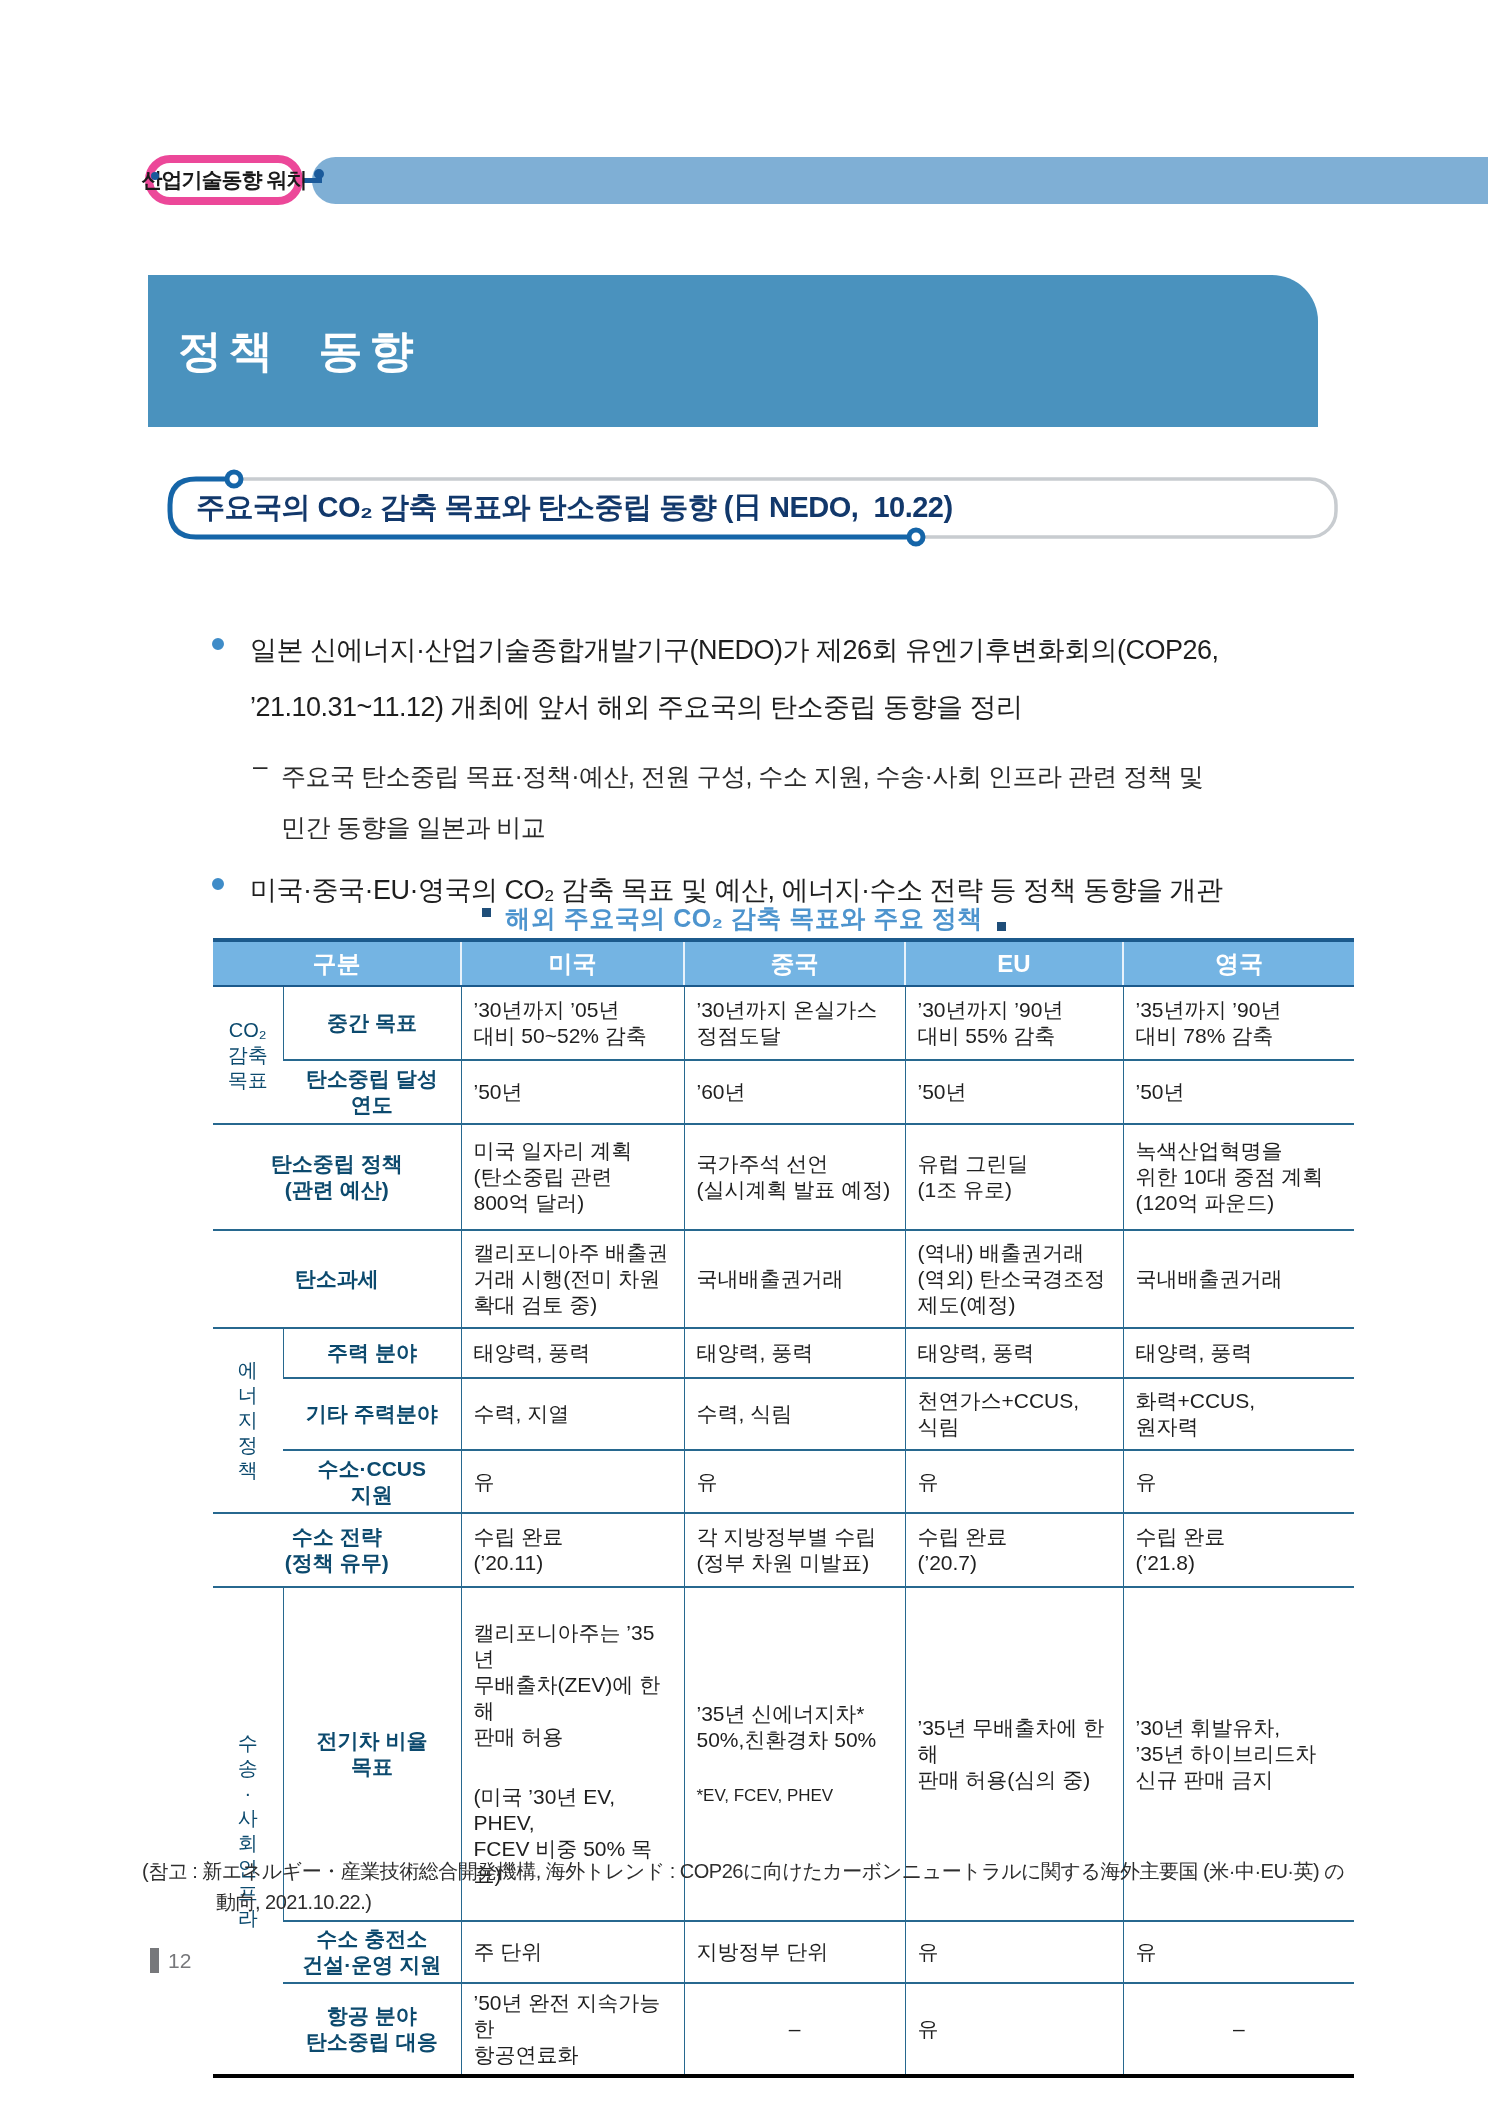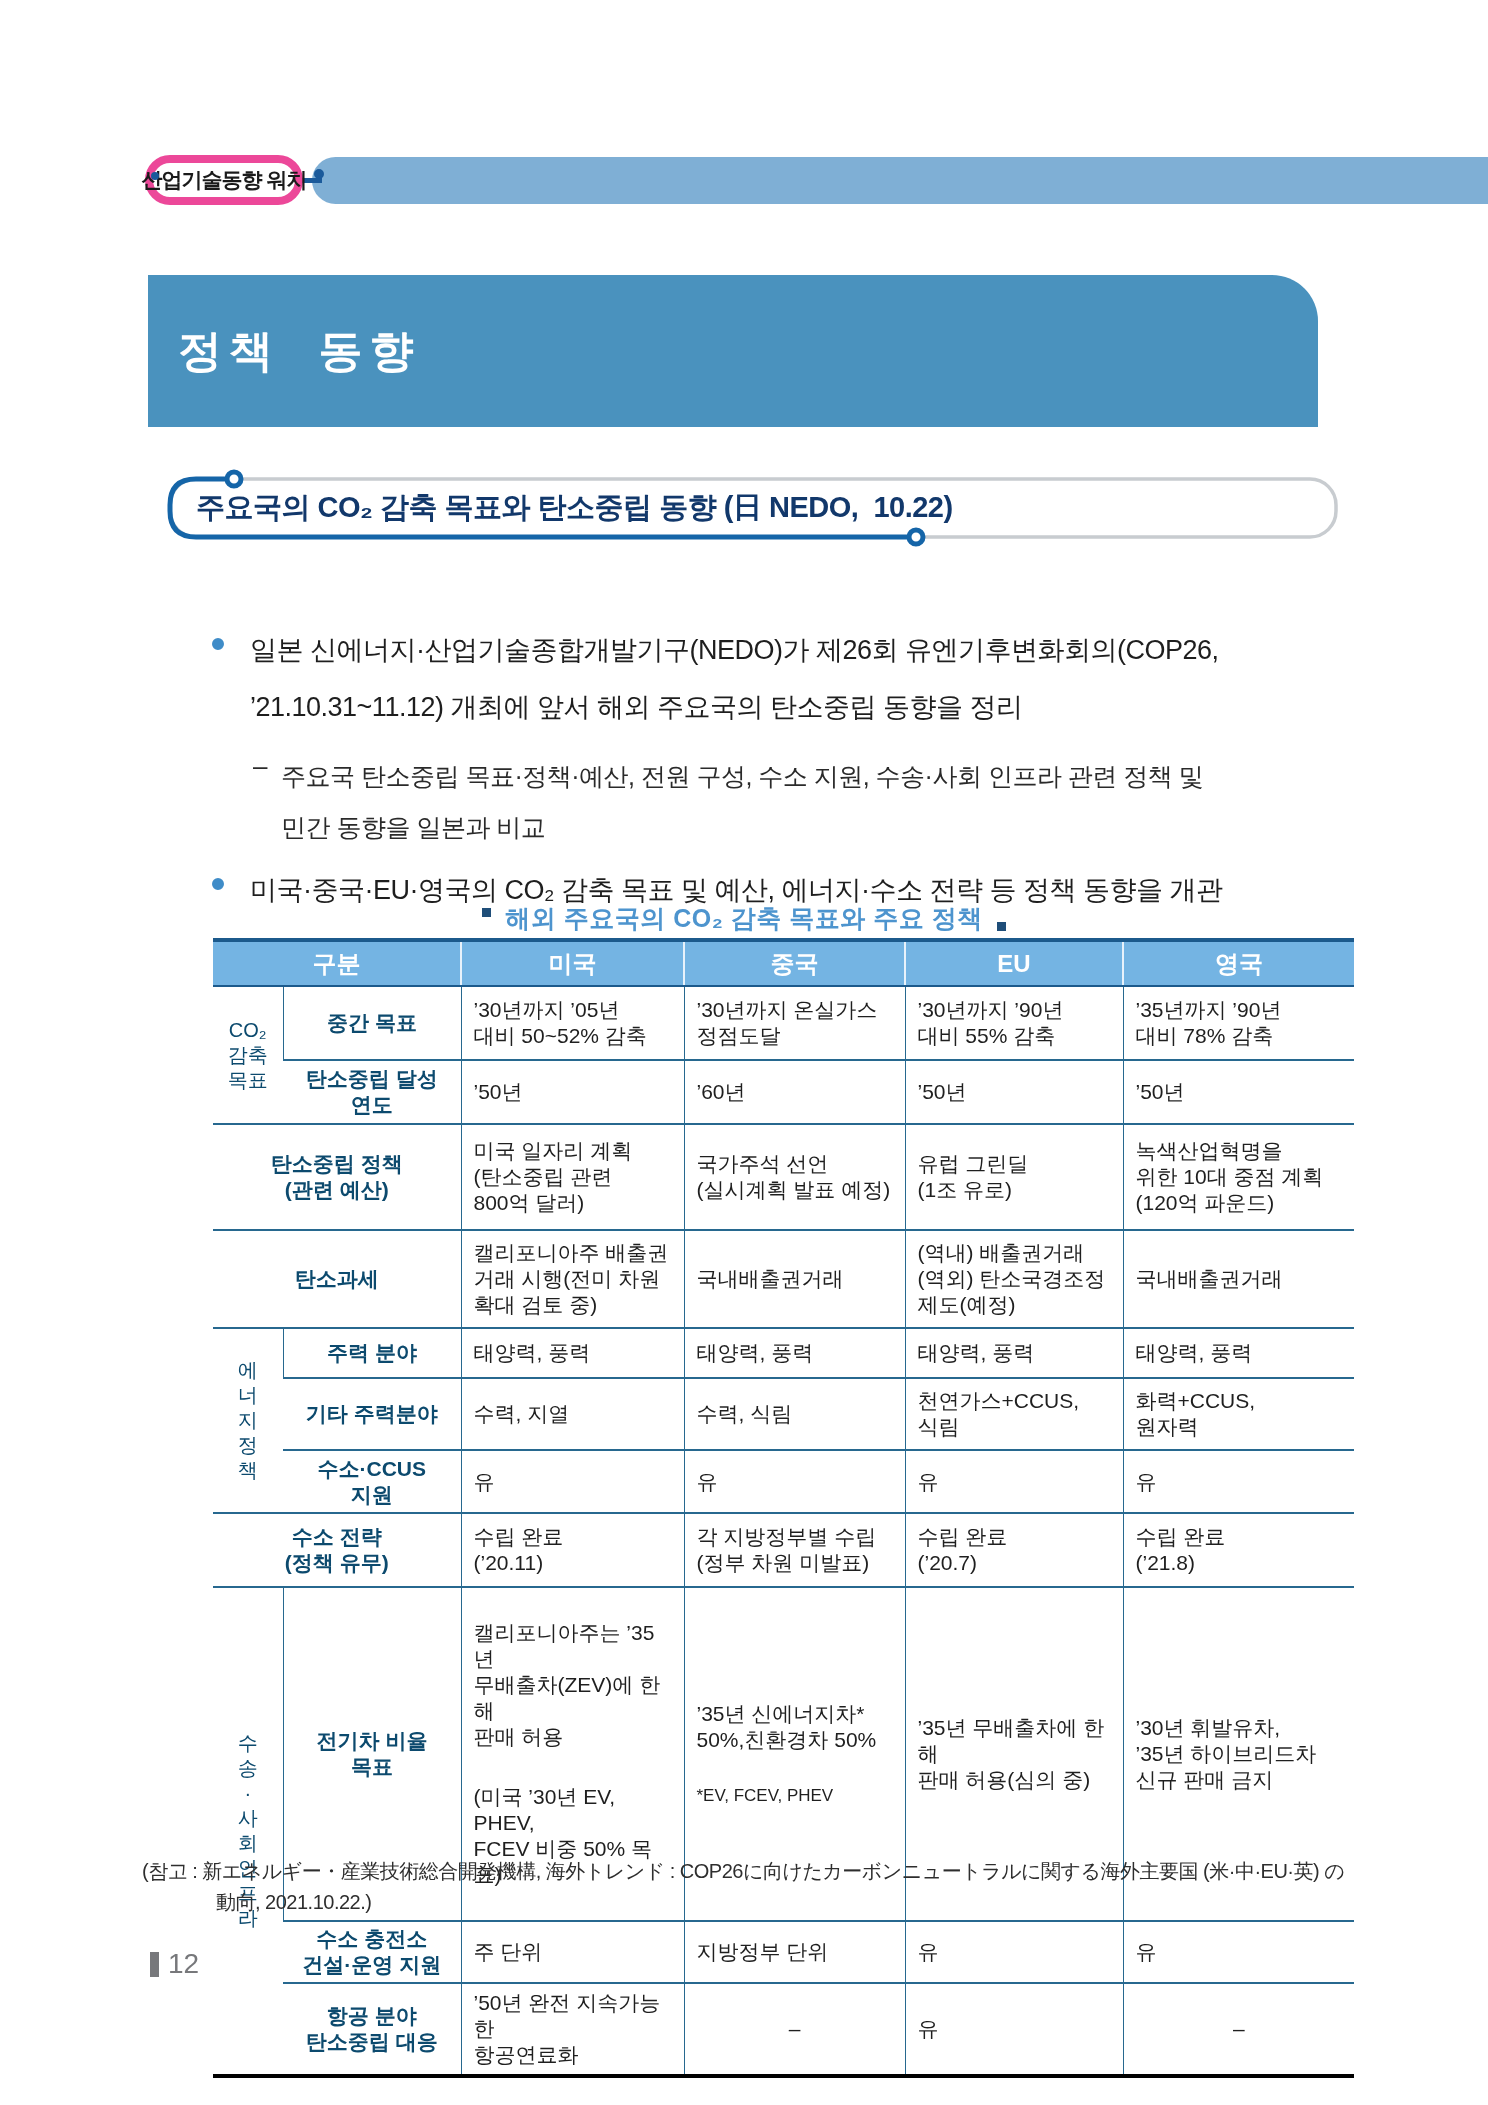--- a/index.html
+++ b/index.html
@@ -65,21 +65,21 @@
   .small-note { font-size:17px; line-height:22px; margin-top:6px; letter-spacing:0; }
   tr.h74{height:74px} tr.h64{height:64px} tr.h106{height:106px} tr.h98{height:98px}
   tr.h50{height:50px} tr.h72{height:72px} tr.h70{height:63px} tr.h74b{height:74px}
   tr.h110{height:110px} tr.h62{height:62px} tr.h66{height:66px}
 
   
   .footnote { position:absolute; left:142px; top:1856px; width:1210px; font-size:20px; line-height:31px;
               color:#2e2e2e; padding-left:74px; text-indent:-74px; letter-spacing:-0.5px; }
   .page-num { position:absolute; left:150px; top:1948px; display:flex; align-items:center; gap:9px; }
   .page-num-bar { width:9px; height:25px; background:#77787b; }
-  .page-num-text { font-size:28px; color:#77787b; }
+  .page-num-text { font-size:21px; color:#77787b; }
 </style>
 </head>
 <body>
 
 <div class="top-bar"></div>
 <div class="badge">
   <span class="badge-text">산업기술동향 워치</span>
 </div>
 <span class="badge-ring"></span>
 <span class="badge-connector"></span>

